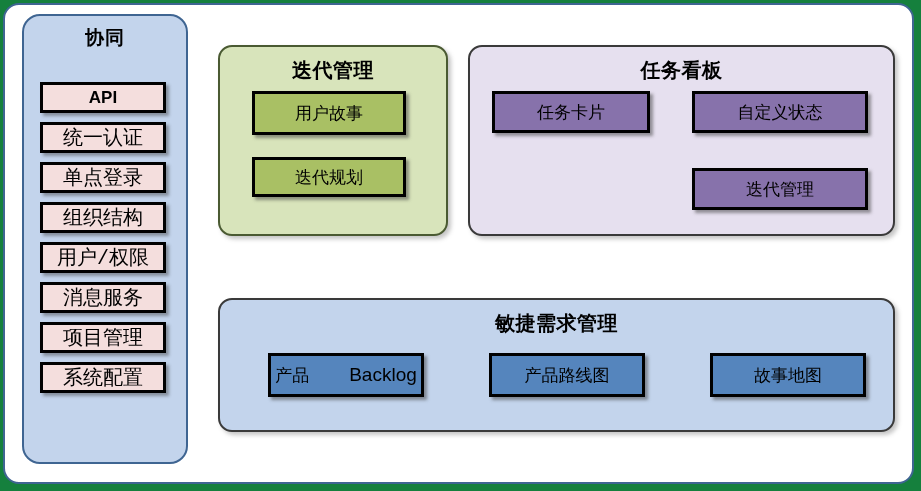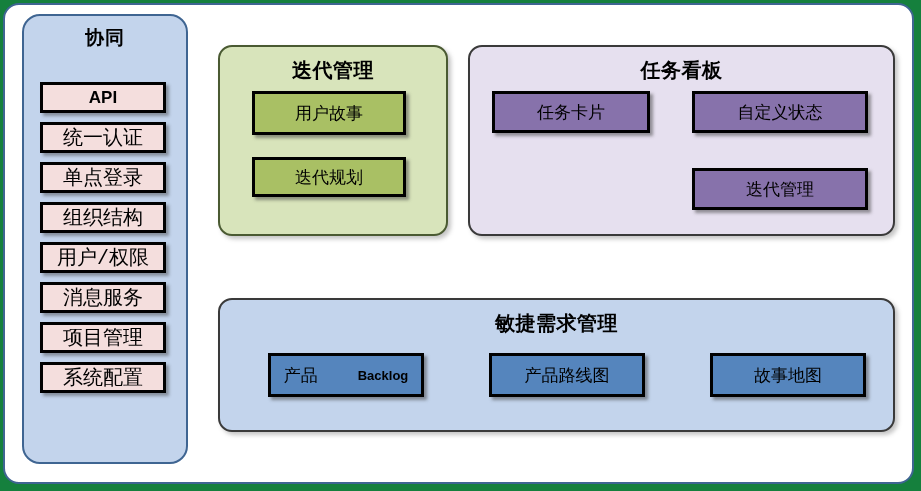--- a/index.html
+++ b/index.html
@@ -138,22 +138,22 @@
     font-size: 17px;
     color: #000000;
     white-space: nowrap;
   }
   .node-green  { background: #a9c064; }
   .node-purple { background: #8772ab; }
   .node-blue   { background: #5585bd; }
 
   .node .latin-part {
     font-family: "Liberation Sans", sans-serif;
-    font-weight: bold;
-    font-size: 13px;
+    font-weight: normal;
+    font-size: 19px;
     margin-left: 40px;
   }
 
   
   .n-story    { left: 252px; top: 91px;  width: 154px; height: 44px; }
   .n-plan     { left: 252px; top: 157px; width: 154px; height: 40px; }
   
   .n-card     { left: 492px; top: 91px;  width: 158px; height: 42px; }
   .n-status   { left: 692px; top: 91px;  width: 176px; height: 42px; }
   .n-burndown { left: 492px; top: 168px; width: 158px; height: 42px; }

